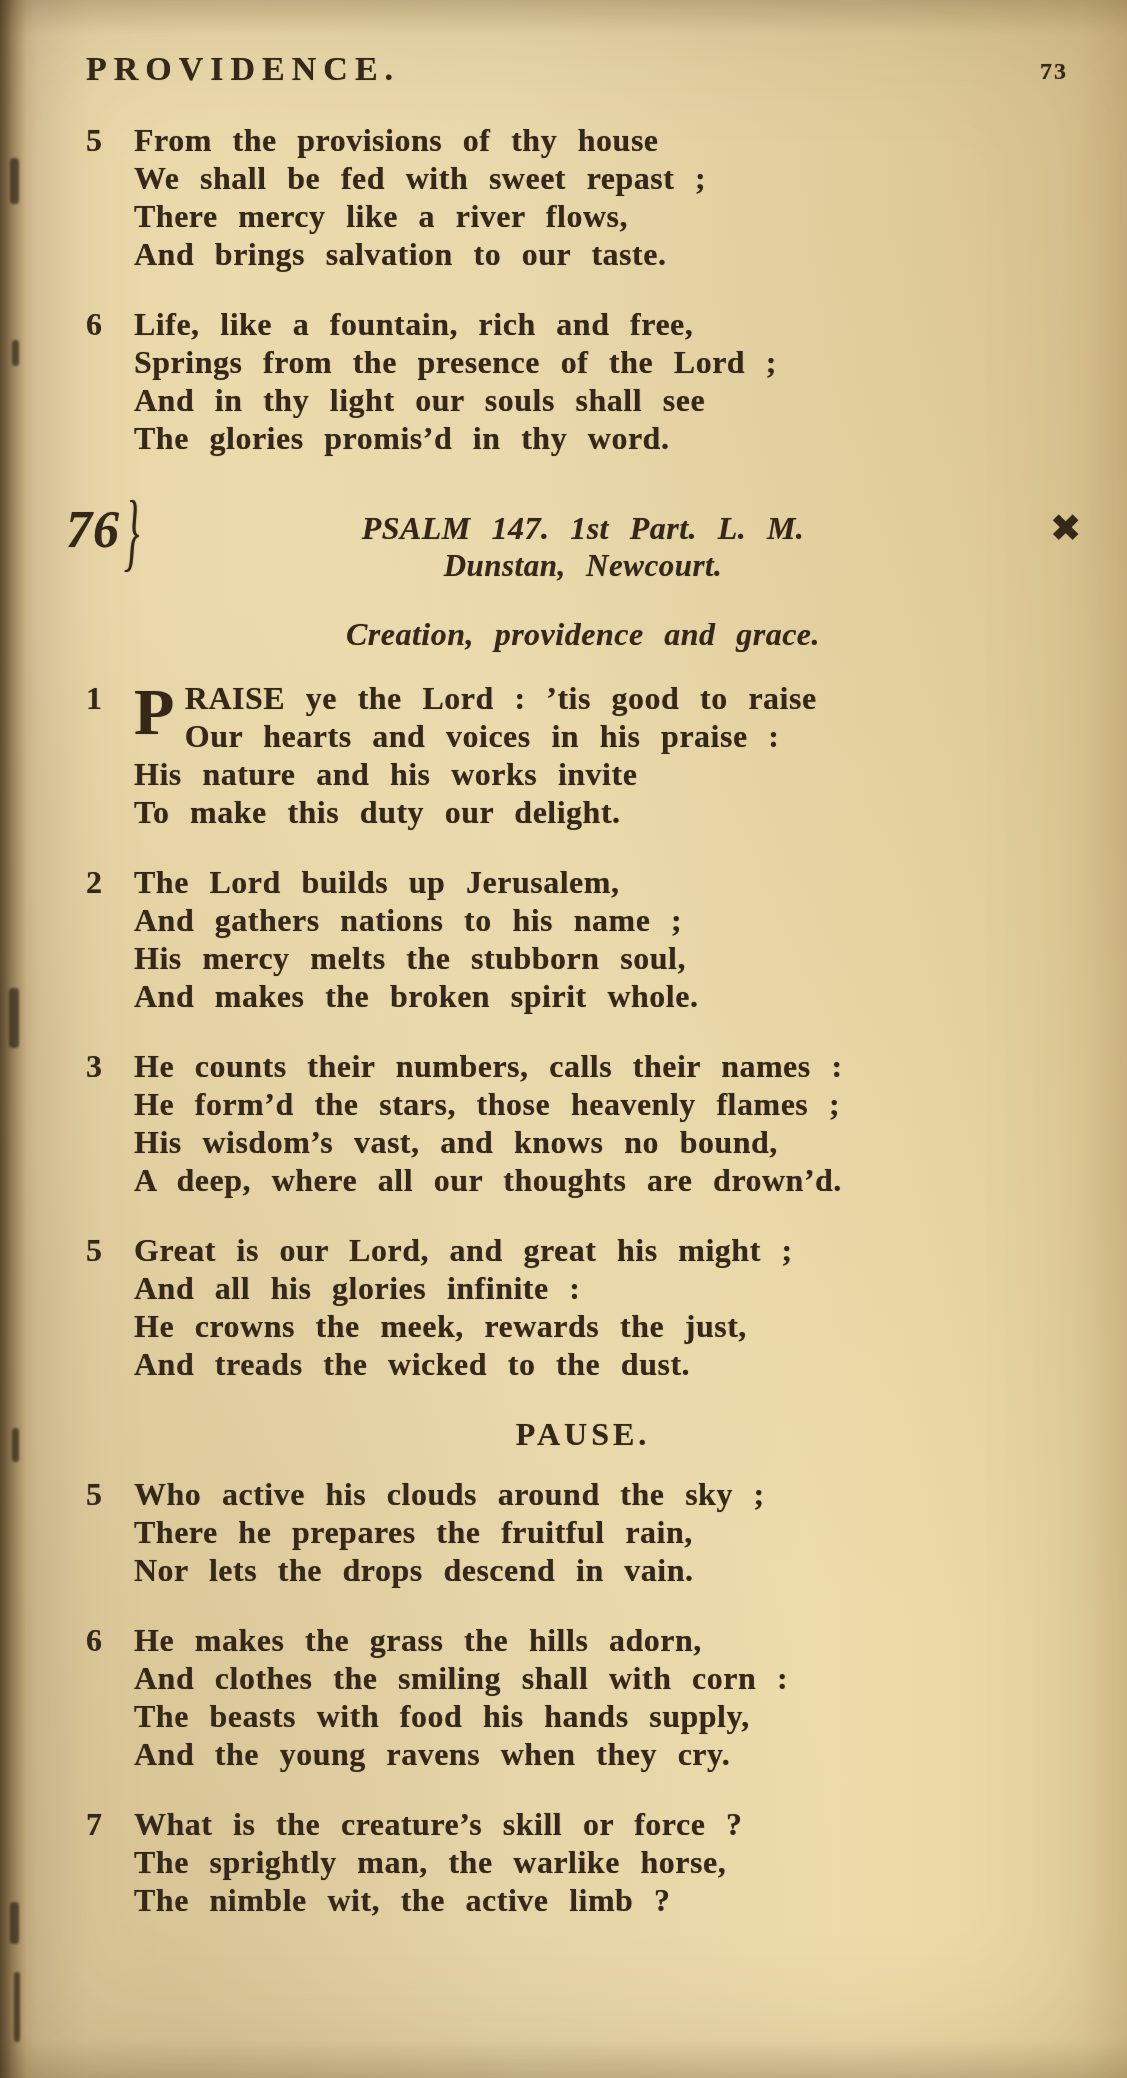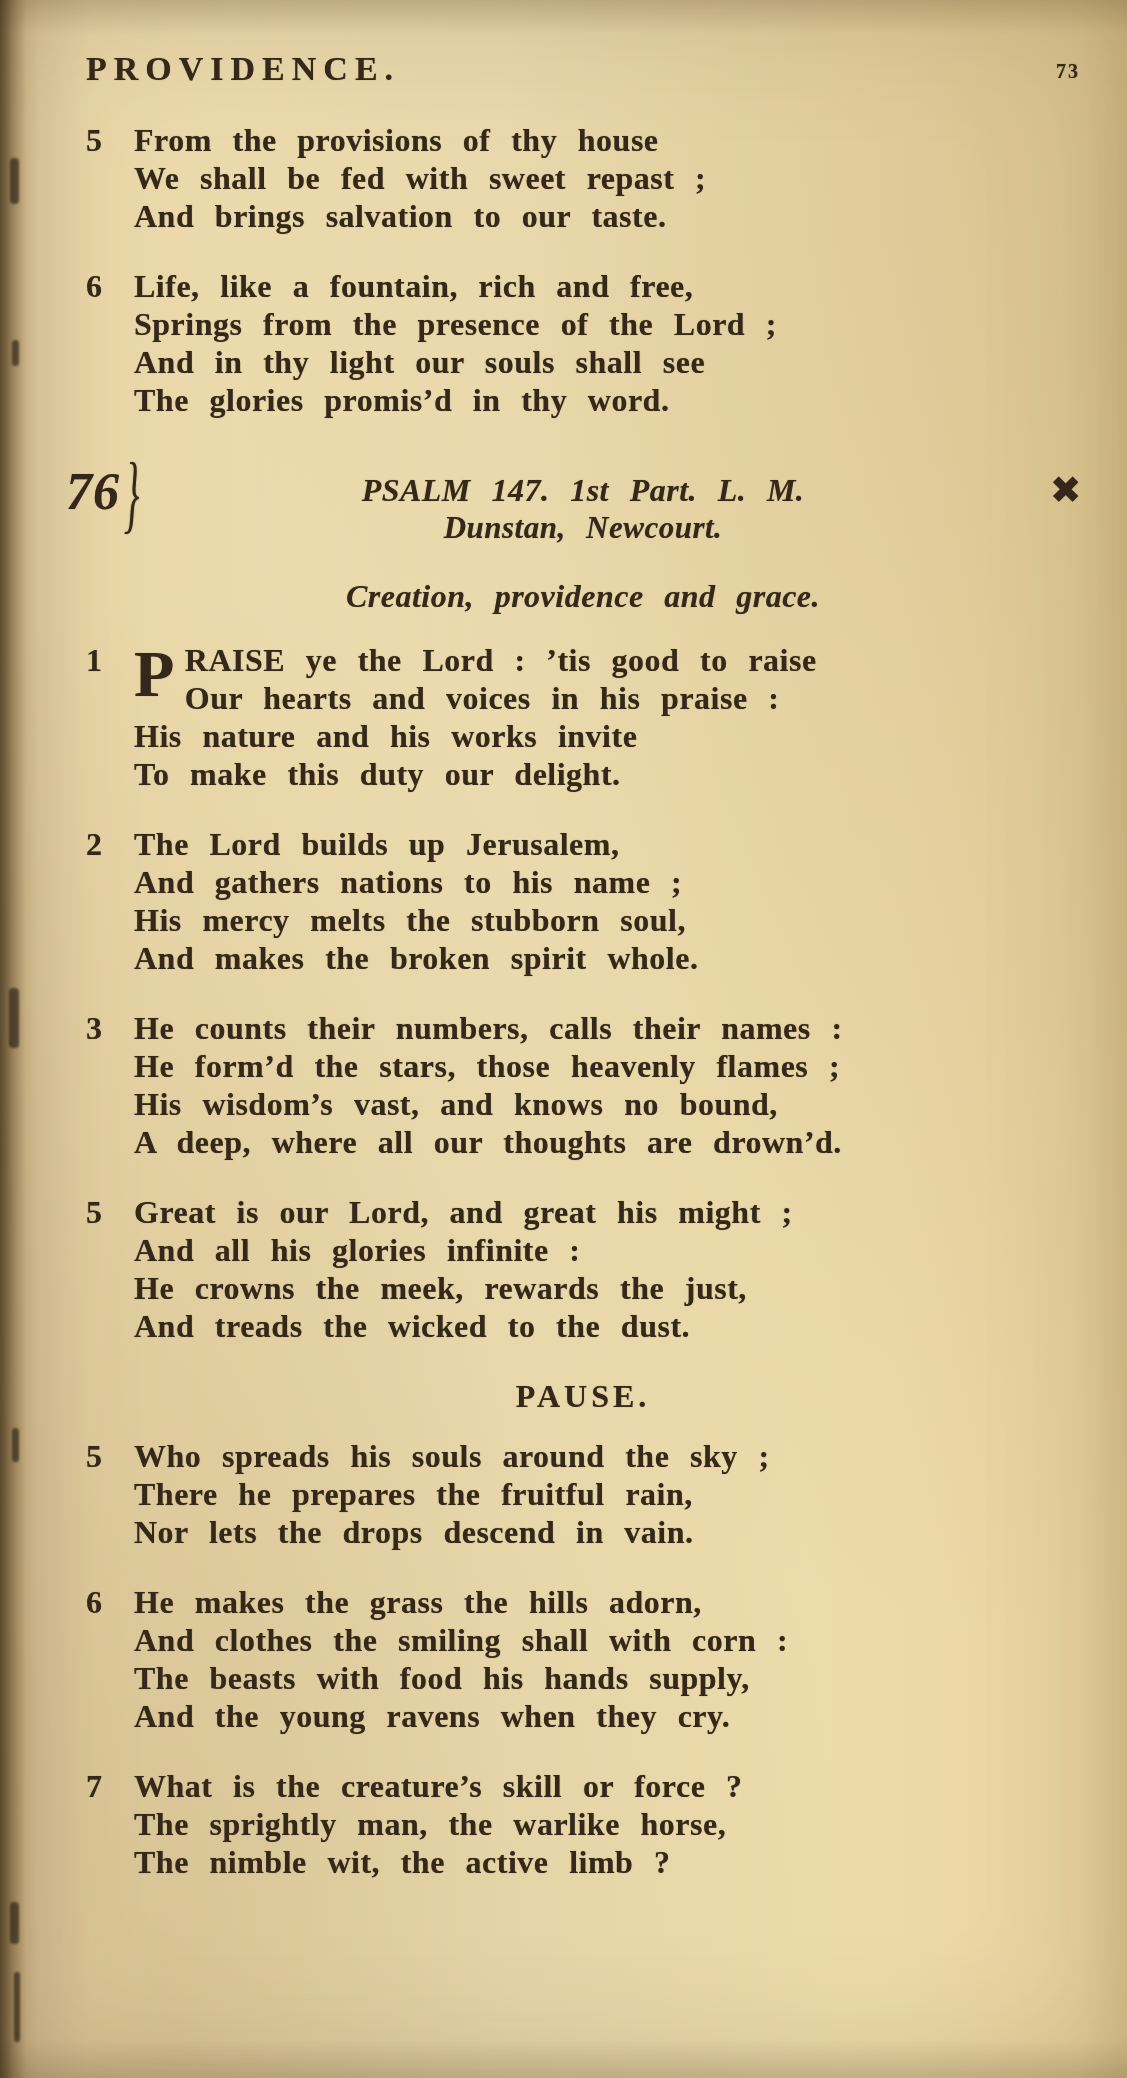--- a/index.html
+++ b/index.html
@@ -35,21 +35,21 @@
   .s6{left:14px;top:1972px;width:6px;height:70px;}
 
   .content{
     position:absolute;left:86px;top:50px;width:994px;
     font-weight:700;font-size:32px;line-height:38px;
     letter-spacing:.5px;word-spacing:.38em;
     text-shadow:0 0 1px rgba(45,30,12,.45);
   }
   .header{position:relative;text-align:left;margin-bottom:27px;height:44px;}
   .header .title{font-size:34px;letter-spacing:7px;}
-  .header .pageno{position:absolute;right:0;top:2px;font-size:20px;letter-spacing:2px;}
+  .header .pageno{position:absolute;right:12px;top:2px;font-size:24px;letter-spacing:2px;}
 
   .stanza{position:relative;padding-left:48px;margin-bottom:32px;}
   .stanza .num{position:absolute;left:0;top:0;}
   .line{white-space:nowrap;}
 
   .dropcap{
     float:left;font-size:66px;line-height:60px;height:72px;
     margin:3px 10px 0 0;
   }
 
@@ -83,20 +83,21 @@
       <span class="title">PROVIDENCE.</span>
       <span class="pageno">73</span>
     </div>
 
     <div id="pre-stanzas">
         <div class="stanza">
           <span class="num">5</span>
           <div class="lines">
             <div class="line">From the provisions of thy house</div>
             <div class="line">We shall be fed with sweet repast ;</div>
+            <div class="line">There mercy like a river flows,</div>
             <div class="line">And brings salvation to our taste.</div>
           </div>
         </div>
         <div class="stanza">
           <span class="num">6</span>
           <div class="lines">
             <div class="line">Life, like a fountain, rich and free,</div>
             <div class="line">Springs from the presence of the Lord ;</div>
             <div class="line">And in thy light our souls shall see</div>
             <div class="line">The glories promis’d in thy word.</div>
@@ -157,21 +158,21 @@
           </div>
         </div>
       </div>
 
     <div class="pause">PAUSE.</div>
 
     <div id="part2">
         <div class="stanza">
           <span class="num">5</span>
           <div class="lines">
-            <div class="line">Who spreads his souls around the sky ;</div>
+            <div class="line">Who active his clouds around the sky ;</div>
             <div class="line">There he prepares the fruitful rain,</div>
             <div class="line">Nor lets the drops descend in vain.</div>
           </div>
         </div>
         <div class="stanza">
           <span class="num">6</span>
           <div class="lines">
             <div class="line">He makes the grass the hills adorn,</div>
             <div class="line">And clothes the smiling shall with corn :</div>
             <div class="line">The beasts with food his hands supply,</div>

